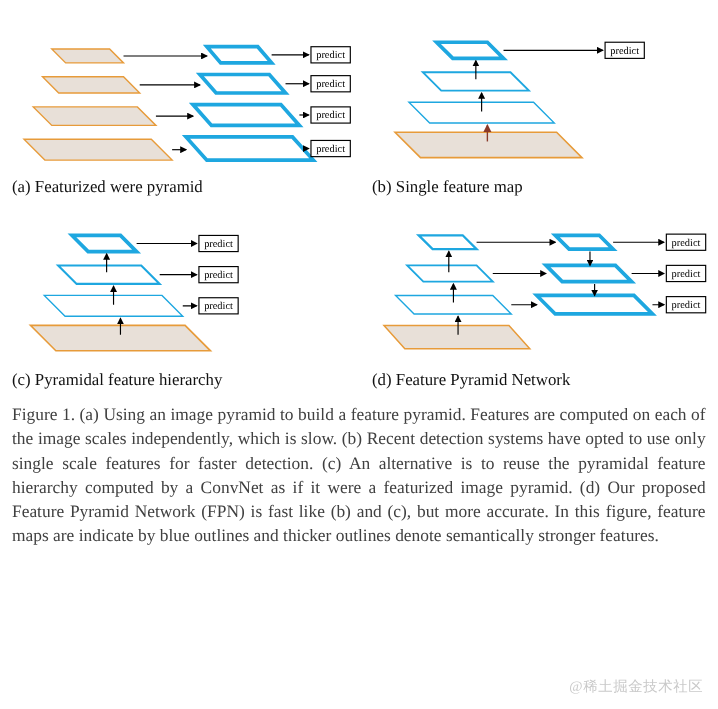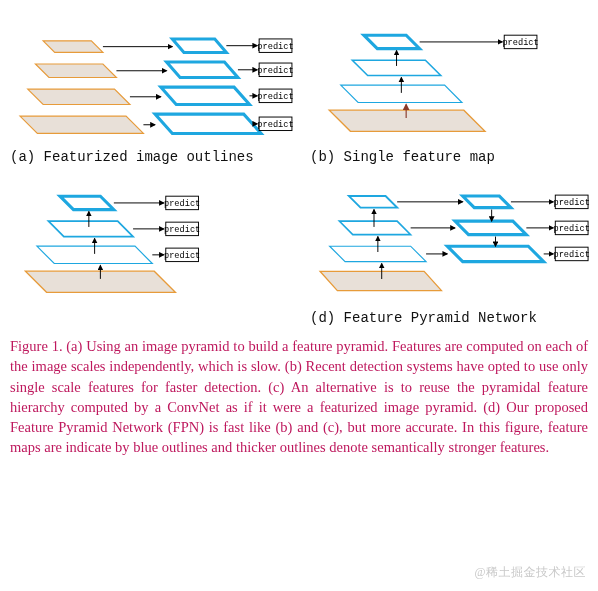--- a/index.html
+++ b/index.html
@@ -11,34 +11,33 @@
     box-sizing: border-box;
     color: #000;
   }
   .figure {
     display: grid;
     grid-template-columns: 1fr 1fr;
     gap: 6px 10px;
   }
   .panel {
     position: relative;
-    font-family: Liberation Mono, monospace;
   }
   .panel svg { display: block; }
   .subcap {
     margin-top: 4px;
     font-size: 14px;
     color: #111;
   }
   .caption {
     margin-top: 10px;
     font-size: 14.5px;
     line-height: 1.4;
     text-align: justify;
-    color: #be185d;
+    color: #404040;
   }
   .watermark {
     position: fixed;
     right: 12px;
     bottom: 10px;
     font-size: 12px;
     color: #c9c9c9;
     letter-spacing: 0.5px;
     pointer-events: none;
     text-align: right;
@@ -89,21 +88,21 @@
         <line x1="248" y1="89" x2="256" y2="89" stroke="#000" stroke-width="1" marker-end="url(#arA)"></line>
         <rect x="258" y="82" width="34" height="14" fill="#fff" stroke="#000"></rect>
         <text x="275" y="92" font-size="9" text-anchor="middle">predict</text>
       </g>
       <g>
         <line x1="252" y1="118" x2="256" y2="118" stroke="#000" stroke-width="1" marker-end="url(#arA)"></line>
         <rect x="258" y="111" width="34" height="14" fill="#fff" stroke="#000"></rect>
         <text x="275" y="121" font-size="9" text-anchor="middle">predict</text>
       </g>
     </svg>
-    <div class="subcap">(a) Featurized image outlines</div>
+    <div class="subcap">(a) Featurized were pyramid</div>
   </div>
 
   <div class="panel">
     <svg viewBox="0 0 260 140" width="250" height="135">
       <defs>
         <marker id="arB" markerWidth="6" markerHeight="6" refX="5" refY="3" orient="auto">
           <path d="M0,0 L6,3 L0,6 Z" fill="#000"></path>
         </marker>
         <marker id="arBred" markerWidth="6" markerHeight="6" refX="5" refY="3" orient="auto">
           <path d="M0,0 L6,3 L0,6 Z" fill="#8a3a2a"></path>
@@ -154,20 +153,21 @@
         <line x1="128" y1="60" x2="160" y2="60" stroke="#000" stroke-width="1" marker-end="url(#arC)"></line>
         <rect x="162" y="53" width="34" height="14" fill="#fff" stroke="#000"></rect>
         <text x="179" y="63" font-size="9" text-anchor="middle">predict</text>
       </g>
       <g>
         <line x1="148" y1="87" x2="160" y2="87" stroke="#000" stroke-width="1" marker-end="url(#arC)"></line>
         <rect x="162" y="80" width="34" height="14" fill="#fff" stroke="#000"></rect>
         <text x="179" y="90" font-size="9" text-anchor="middle">predict</text>
       </g>
     </svg>
+    <div class="subcap">(c) Pyramidal feature hierarchy</div>
   </div>
 
   <div class="panel">
     <svg viewBox="0 0 300 140" width="290" height="135">
       <defs>
         <marker id="arD" markerWidth="6" markerHeight="6" refX="5" refY="3" orient="auto">
           <path d="M0,0 L6,3 L0,6 Z" fill="#000"></path>
         </marker>
       </defs>
 

